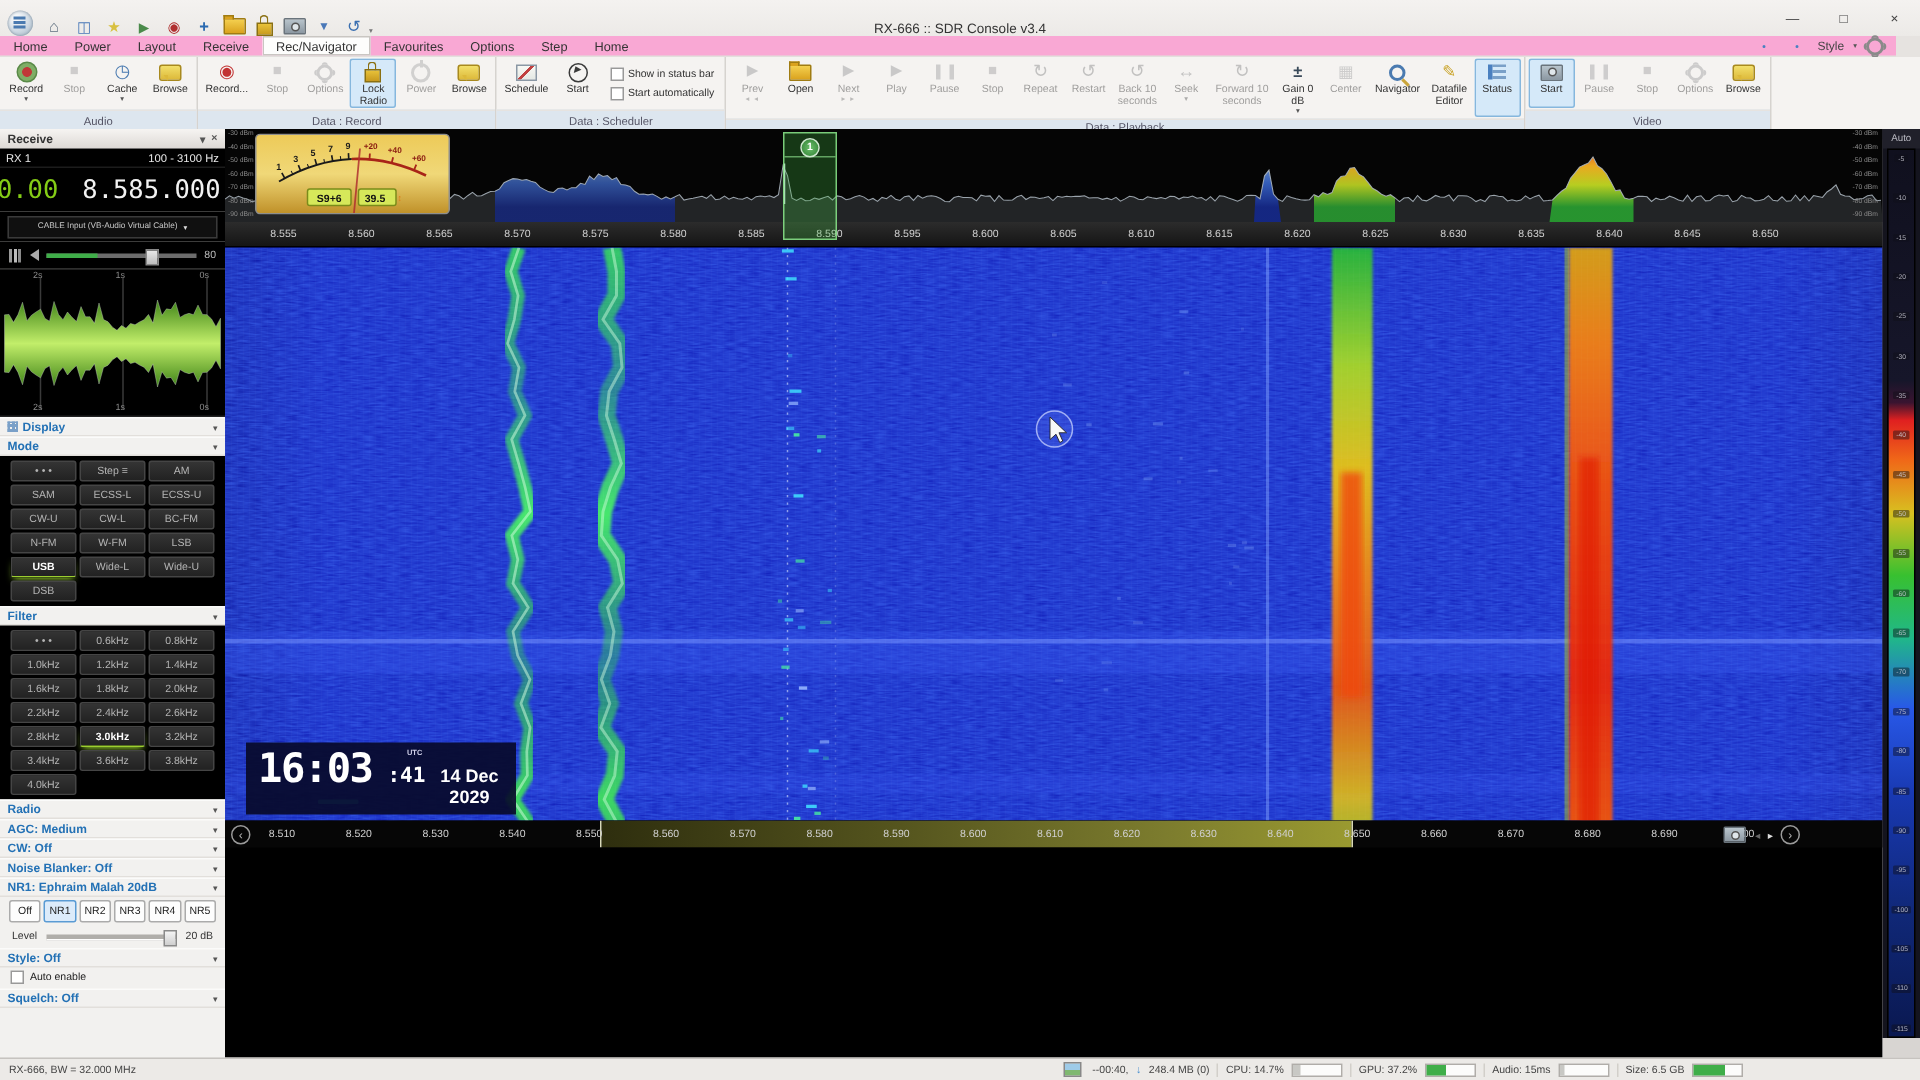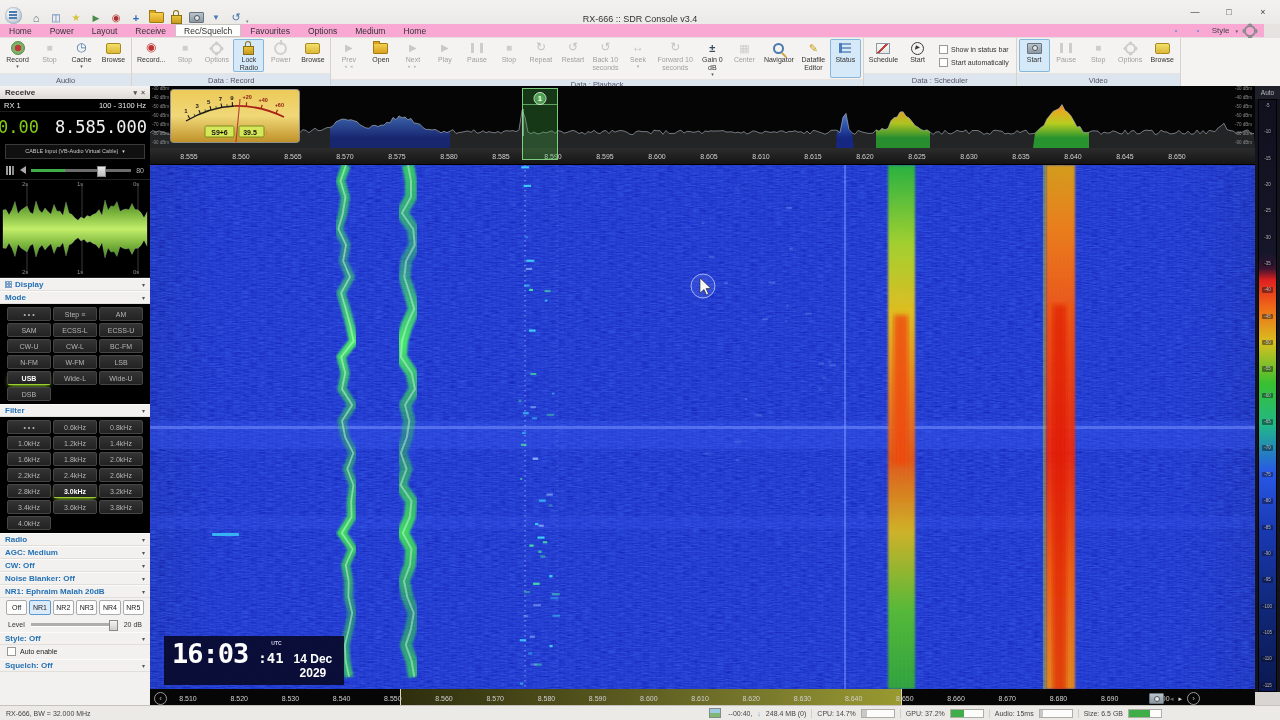--- a/index.html
+++ b/index.html
@@ -124,21 +124,21 @@
   #spectrum svg.spec{position:absolute;left:0;top:0}
   #smeter{position:absolute;left:20px;top:3px;z-index:4}
   .dbmcol{position:absolute;top:1px;bottom:2px;display:flex;flex-direction:column;justify-content:space-between;font-size:4.5px;color:#8a8a8a;z-index:3;line-height:1}
   #dbml{left:2px;align-items:flex-start}
   #dbmr{right:3px;align-items:flex-end}
   #topscale{height:16px;background:linear-gradient(#2c2c2c,#151515);display:flex;justify-content:space-between;align-items:center;padding:0 64px 0 25px;border-bottom:1px solid #000}
   .scl{font-size:7px;color:#d0d0d0;width:28px;text-align:center}
   #marker{position:absolute;left:372px;top:2px;width:34px;height:70px;background:rgba(70,190,70,.28);border:1px solid rgba(140,230,140,.85);z-index:6}
   #marker .mline{position:absolute;left:0;right:0;top:15px;border-top:1px solid rgba(150,235,150,.6)}
   #marker .badge{position:absolute;left:50%;top:3px;transform:translateX(-50%);width:11px;height:11px;border-radius:50%;background:radial-gradient(#6cc06c,#2e7d32);border:1px solid #cfe8cf;color:#fff;font-size:7px;font-weight:bold;display:flex;align-items:center;justify-content:center}
-  #waterfall{position:relative;height:524px;background:linear-gradient(90deg,#0a129b,#0d17b4 6%,#0d17b4 94%,#0a129b);overflow:hidden}
+  #waterfall{position:relative;height:382px;background:linear-gradient(90deg,#0a129b,#0d17b4 6%,#0d17b4 94%,#0a129b);overflow:hidden}
   #waterfall::after{content:"";position:absolute;inset:0;background:repeating-linear-gradient(90deg,rgba(255,255,255,.02) 0 1px,transparent 1px 4px);pointer-events:none}
   #wfclock{position:absolute;left:14px;bottom:4px;background:rgba(8,10,42,.92);color:#fff;display:flex;align-items:baseline;gap:10px;padding:2px 12px 4px 8px;z-index:5}
   #wfclock .big{font-family:"DejaVu Sans Mono",monospace;font-size:27px;font-weight:bold;letter-spacing:-1px}
   #wfclock .sec{font-family:"DejaVu Sans Mono",monospace;font-size:14px;font-weight:bold;position:relative}
   #wfclock .utc{position:absolute;top:-10px;right:2px;font-size:5px;color:#cfcfe8;font-family:"Liberation Sans",sans-serif}
   #wfclock .date{font-size:12px;font-weight:bold;line-height:1.15;text-align:center}
   #bottomnav{position:relative;height:18px;background:#060606;overflow:hidden}
   #navhl{position:absolute;left:250px;width:500px;top:0;bottom:0;background:linear-gradient(90deg,#2e2e0e,#55551e 40%,#7c7c2e 75%,#9a9a30);border-left:1px solid #d8d8b8;border-right:1px solid #d8d8b8}
   #navlabels{position:absolute;inset:0;display:flex;justify-content:space-between;align-items:center;padding:0 80px 0 24px;z-index:2}
   .navico{width:11px;height:11px;border:1px solid #9a9a9a;border-radius:50%;color:#bbb;font-size:8px;display:flex;align-items:center;justify-content:center;line-height:0}
@@ -214,24 +214,24 @@
       <span class="wbtn">×</span>
     </div>
   </div>
 
   <div id="menubar">
     <div id="menu-items">
         <div class="mi">Home</div>
         <div class="mi">Power</div>
         <div class="mi">Layout</div>
         <div class="mi">Receive</div>
-        <div class="mi on">Rec/Squelch</div>
+        <div class="mi on">Rec/Navigator</div>
         <div class="mi">Favourites</div>
         <div class="mi">Options</div>
-        <div class="mi">Medium</div>
+        <div class="mi">Step</div>
         <div class="mi">Home</div>
       </div>
     <div id="menu-right">
       <span class="ico ico-monitor">
           <i></i>
         </span>
       <span class="ico ico-monitor">
           <i></i>
         </span>
       <span>Style</span>
@@ -326,161 +326,20 @@
           <div class="rbtn normal">
             <span class="ico ico-chat">
               <i></i>
             </span>
             <div class="rlbl">
               <div>Browse</div>
             </div>
           </div>
         </div>
         <div class="glab">Data : Record</div>
-      </div>
-      <div class="rgroup">
-        <div class="rrow">
-          <div class="rbtn disabled">
-            <span class="ico ico-playg">
-              <i></i>
-            </span>
-            <div class="rlbl">
-              <div>Prev</div>
-            </div>
-            <div class="rsub">◂ ◂</div>
-          </div>
-          <div class="rbtn normal">
-            <span class="ico ico-folder">
-              <i></i>
-            </span>
-            <div class="rlbl">
-              <div>Open</div>
-            </div>
-          </div>
-          <div class="rbtn disabled">
-            <span class="ico ico-playg">
-              <i></i>
-            </span>
-            <div class="rlbl">
-              <div>Next</div>
-            </div>
-            <div class="rsub">▸ ▸</div>
-          </div>
-          <div class="rbtn disabled">
-            <span class="ico ico-playg">
-              <i></i>
-            </span>
-            <div class="rlbl">
-              <div>Play</div>
-            </div>
-          </div>
-          <div class="rbtn disabled">
-            <span class="ico ico-pause">
-              <i></i>
-            </span>
-            <div class="rlbl">
-              <div>Pause</div>
-            </div>
-          </div>
-          <div class="rbtn disabled">
-            <span class="ico ico-stop">
-              <i></i>
-            </span>
-            <div class="rlbl">
-              <div>Stop</div>
-            </div>
-          </div>
-          <div class="rbtn disabled">
-            <span class="ico ico-repeat">
-              <i></i>
-            </span>
-            <div class="rlbl">
-              <div>Repeat</div>
-            </div>
-          </div>
-          <div class="rbtn disabled">
-            <span class="ico ico-restart">
-              <i></i>
-            </span>
-            <div class="rlbl">
-              <div>Restart</div>
-            </div>
-          </div>
-          <div class="rbtn disabled">
-            <span class="ico ico-restart">
-              <i></i>
-            </span>
-            <div class="rlbl">
-              <div>Back 10</div>
-              <div>seconds</div>
-            </div>
-          </div>
-          <div class="rbtn disabled">
-            <span class="ico ico-seek">
-              <i></i>
-            </span>
-            <div class="rlbl">
-              <div>Seek</div>
-            </div>
-            <div class="rmenu">▾</div>
-          </div>
-          <div class="rbtn disabled">
-            <span class="ico ico-repeat">
-              <i></i>
-            </span>
-            <div class="rlbl">
-              <div>Forward 10</div>
-              <div>seconds</div>
-            </div>
-          </div>
-          <div class="rbtn normal">
-            <span class="ico ico-gain">
-              <i></i>
-            </span>
-            <div class="rlbl">
-              <div>Gain 0</div>
-              <div>dB</div>
-            </div>
-            <div class="rmenu">▾</div>
-          </div>
-          <div class="rbtn disabled">
-            <span class="ico ico-center">
-              <i></i>
-            </span>
-            <div class="rlbl">
-              <div>Center</div>
-            </div>
-          </div>
-          <div class="rbtn normal">
-            <span class="ico ico-magnifier">
-              <i></i>
-            </span>
-            <div class="rlbl">
-              <div>Navigator</div>
-            </div>
-          </div>
-          <div class="rbtn normal">
-            <span class="ico ico-pencil">
-              <i></i>
-            </span>
-            <div class="rlbl">
-              <div>Datafile</div>
-              <div>Editor</div>
-            </div>
-          </div>
-          <div class="rbtn active">
-            <span class="ico ico-list">
-              <i></i>
-            </span>
-            <div class="rlbl">
-              <div>Status</div>
-            </div>
-          </div>
-        </div>
-        <div class="glab">Data : Playback</div>
       </div>
       <div class="rgroup">
         <div class="rrow">
           <div class="rbtn normal">
             <span class="ico ico-schedule">
               <i></i>
             </span>
             <div class="rlbl">
               <div>Schedule</div>
             </div>
@@ -498,20 +357,161 @@
               <span class="box"></span>
               <span>Show in status bar</span>
             </label>
             <label class="chk">
               <span class="box"></span>
               <span>Start automatically</span>
             </label>
           </div>
         </div>
         <div class="glab">Data : Scheduler</div>
+      </div>
+      <div class="rgroup">
+        <div class="rrow">
+          <div class="rbtn disabled">
+            <span class="ico ico-playg">
+              <i></i>
+            </span>
+            <div class="rlbl">
+              <div>Prev</div>
+            </div>
+            <div class="rsub">◂ ◂</div>
+          </div>
+          <div class="rbtn normal">
+            <span class="ico ico-folder">
+              <i></i>
+            </span>
+            <div class="rlbl">
+              <div>Open</div>
+            </div>
+          </div>
+          <div class="rbtn disabled">
+            <span class="ico ico-playg">
+              <i></i>
+            </span>
+            <div class="rlbl">
+              <div>Next</div>
+            </div>
+            <div class="rsub">▸ ▸</div>
+          </div>
+          <div class="rbtn disabled">
+            <span class="ico ico-playg">
+              <i></i>
+            </span>
+            <div class="rlbl">
+              <div>Play</div>
+            </div>
+          </div>
+          <div class="rbtn disabled">
+            <span class="ico ico-pause">
+              <i></i>
+            </span>
+            <div class="rlbl">
+              <div>Pause</div>
+            </div>
+          </div>
+          <div class="rbtn disabled">
+            <span class="ico ico-stop">
+              <i></i>
+            </span>
+            <div class="rlbl">
+              <div>Stop</div>
+            </div>
+          </div>
+          <div class="rbtn disabled">
+            <span class="ico ico-repeat">
+              <i></i>
+            </span>
+            <div class="rlbl">
+              <div>Repeat</div>
+            </div>
+          </div>
+          <div class="rbtn disabled">
+            <span class="ico ico-restart">
+              <i></i>
+            </span>
+            <div class="rlbl">
+              <div>Restart</div>
+            </div>
+          </div>
+          <div class="rbtn disabled">
+            <span class="ico ico-restart">
+              <i></i>
+            </span>
+            <div class="rlbl">
+              <div>Back 10</div>
+              <div>seconds</div>
+            </div>
+          </div>
+          <div class="rbtn disabled">
+            <span class="ico ico-seek">
+              <i></i>
+            </span>
+            <div class="rlbl">
+              <div>Seek</div>
+            </div>
+            <div class="rmenu">▾</div>
+          </div>
+          <div class="rbtn disabled">
+            <span class="ico ico-repeat">
+              <i></i>
+            </span>
+            <div class="rlbl">
+              <div>Forward 10</div>
+              <div>seconds</div>
+            </div>
+          </div>
+          <div class="rbtn normal">
+            <span class="ico ico-gain">
+              <i></i>
+            </span>
+            <div class="rlbl">
+              <div>Gain 0</div>
+              <div>dB</div>
+            </div>
+            <div class="rmenu">▾</div>
+          </div>
+          <div class="rbtn disabled">
+            <span class="ico ico-center">
+              <i></i>
+            </span>
+            <div class="rlbl">
+              <div>Center</div>
+            </div>
+          </div>
+          <div class="rbtn normal">
+            <span class="ico ico-magnifier">
+              <i></i>
+            </span>
+            <div class="rlbl">
+              <div>Navigator</div>
+            </div>
+          </div>
+          <div class="rbtn normal">
+            <span class="ico ico-pencil">
+              <i></i>
+            </span>
+            <div class="rlbl">
+              <div>Datafile</div>
+              <div>Editor</div>
+            </div>
+          </div>
+          <div class="rbtn active">
+            <span class="ico ico-list">
+              <i></i>
+            </span>
+            <div class="rlbl">
+              <div>Status</div>
+            </div>
+          </div>
+        </div>
+        <div class="glab">Data : Playback</div>
       </div>
       <div class="rgroup">
         <div class="rrow">
           <div class="rbtn active">
             <span class="ico ico-camera">
               <i></i>
             </span>
             <div class="rlbl">
               <div>Start</div>
             </div>

